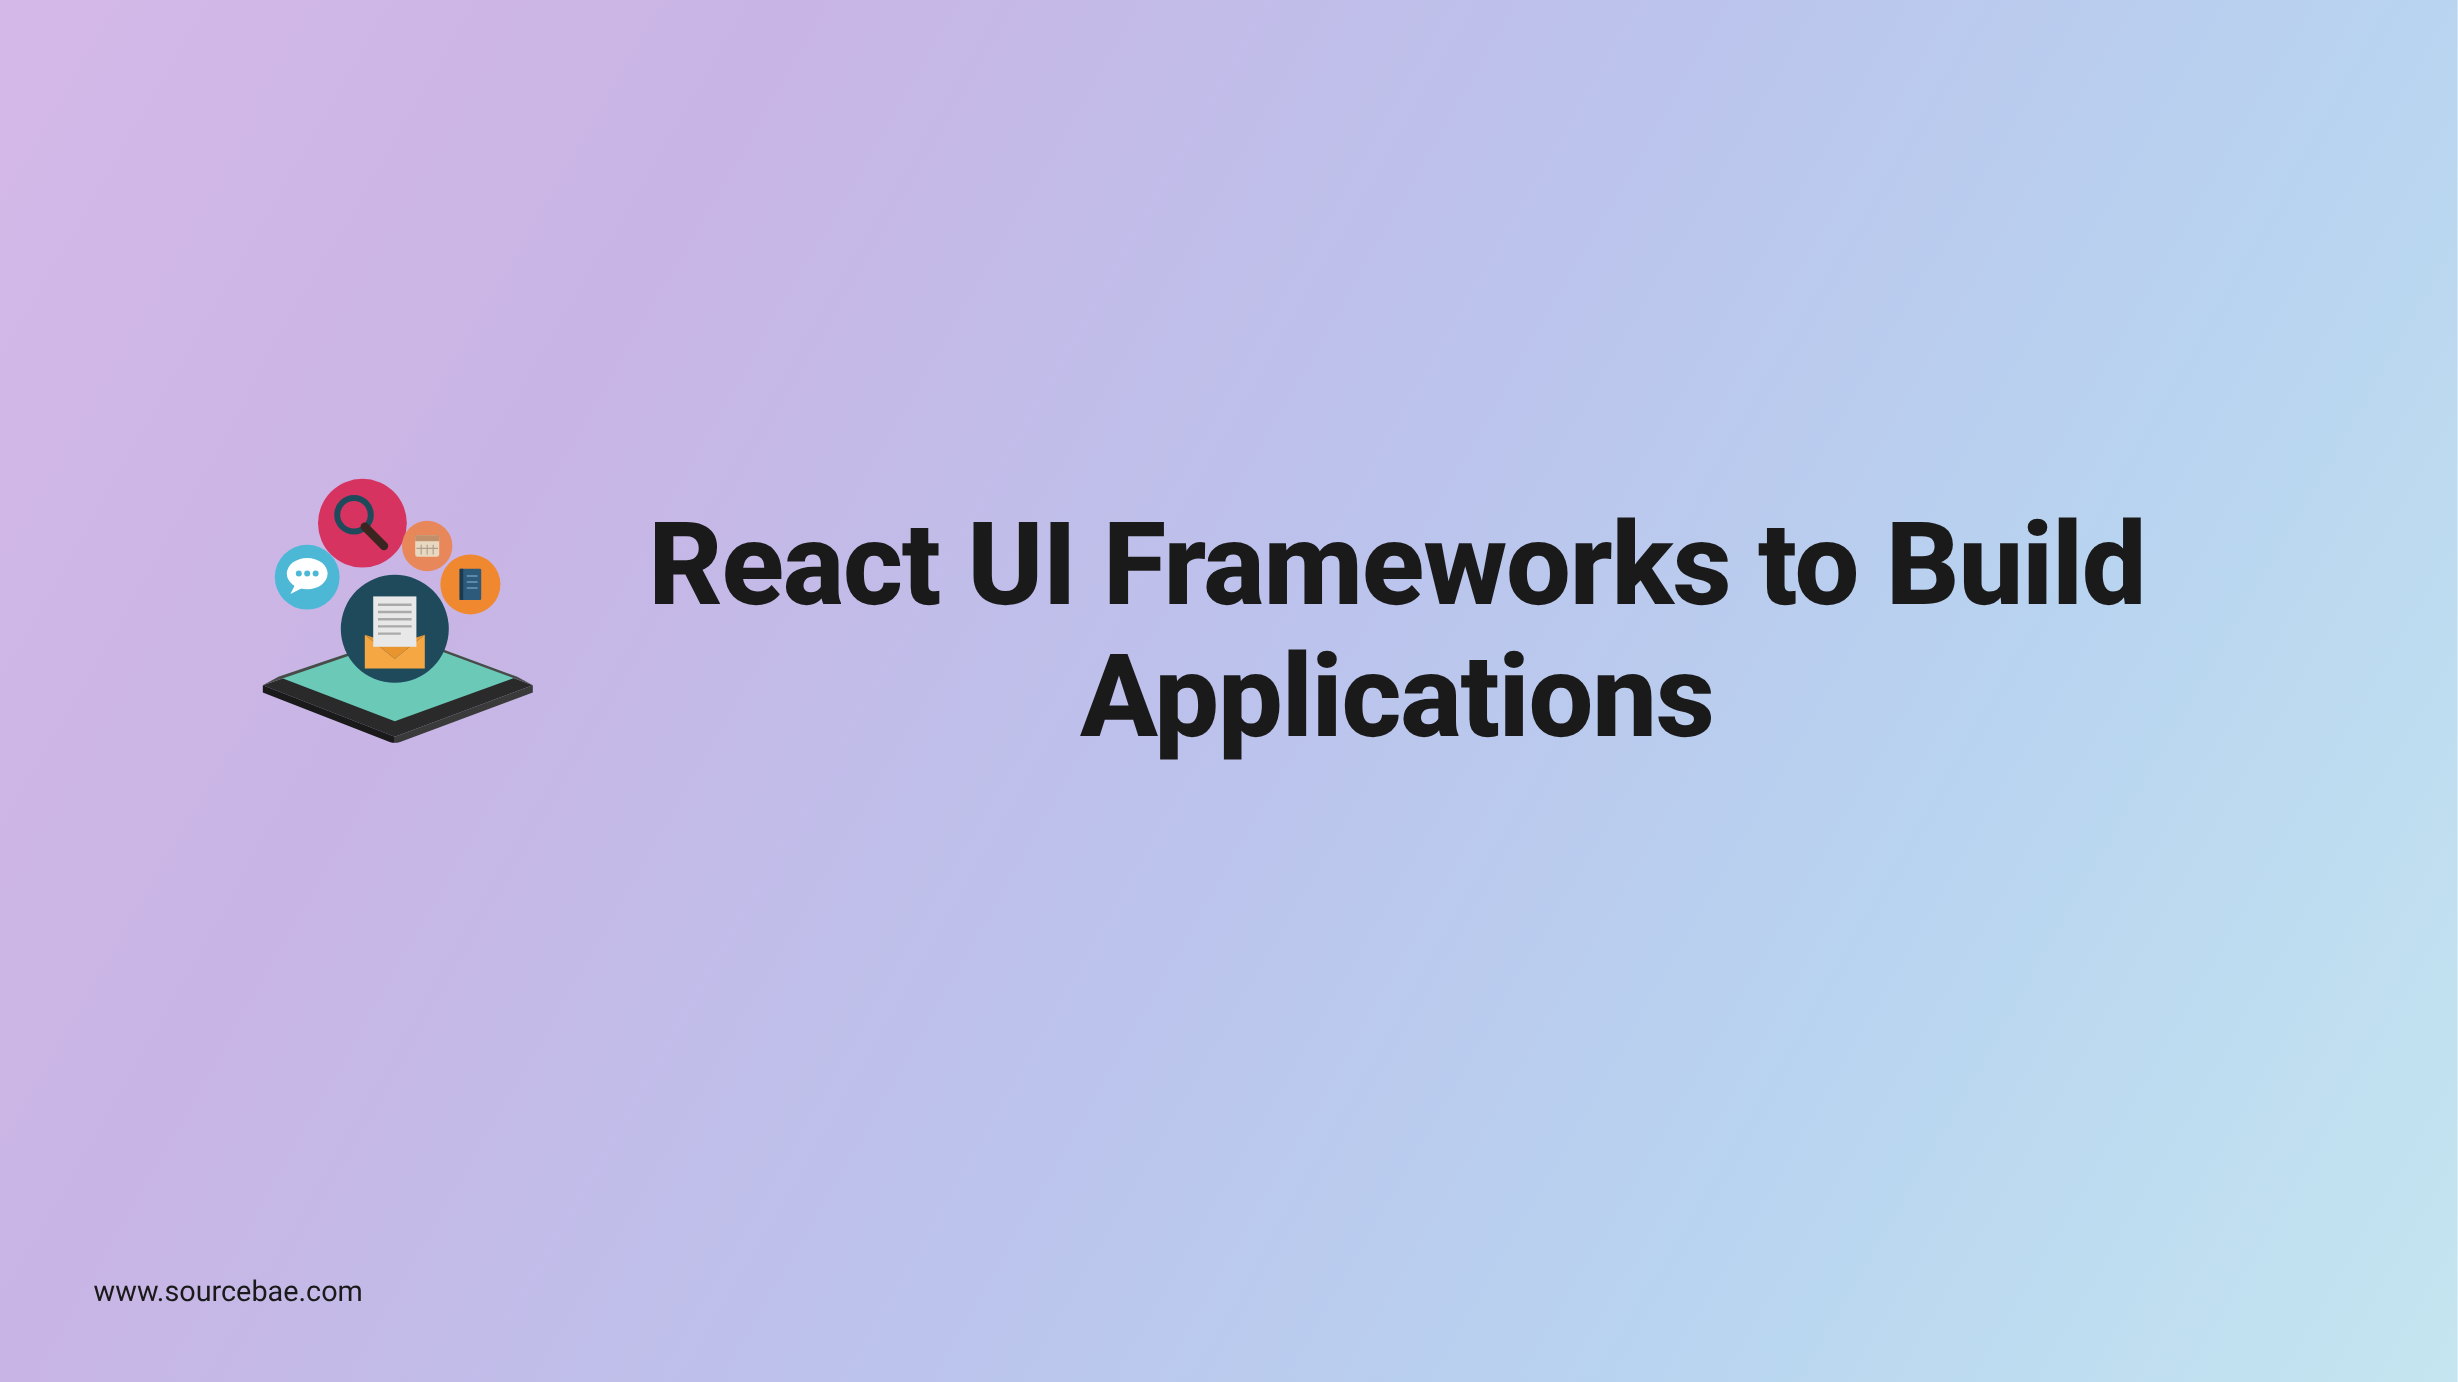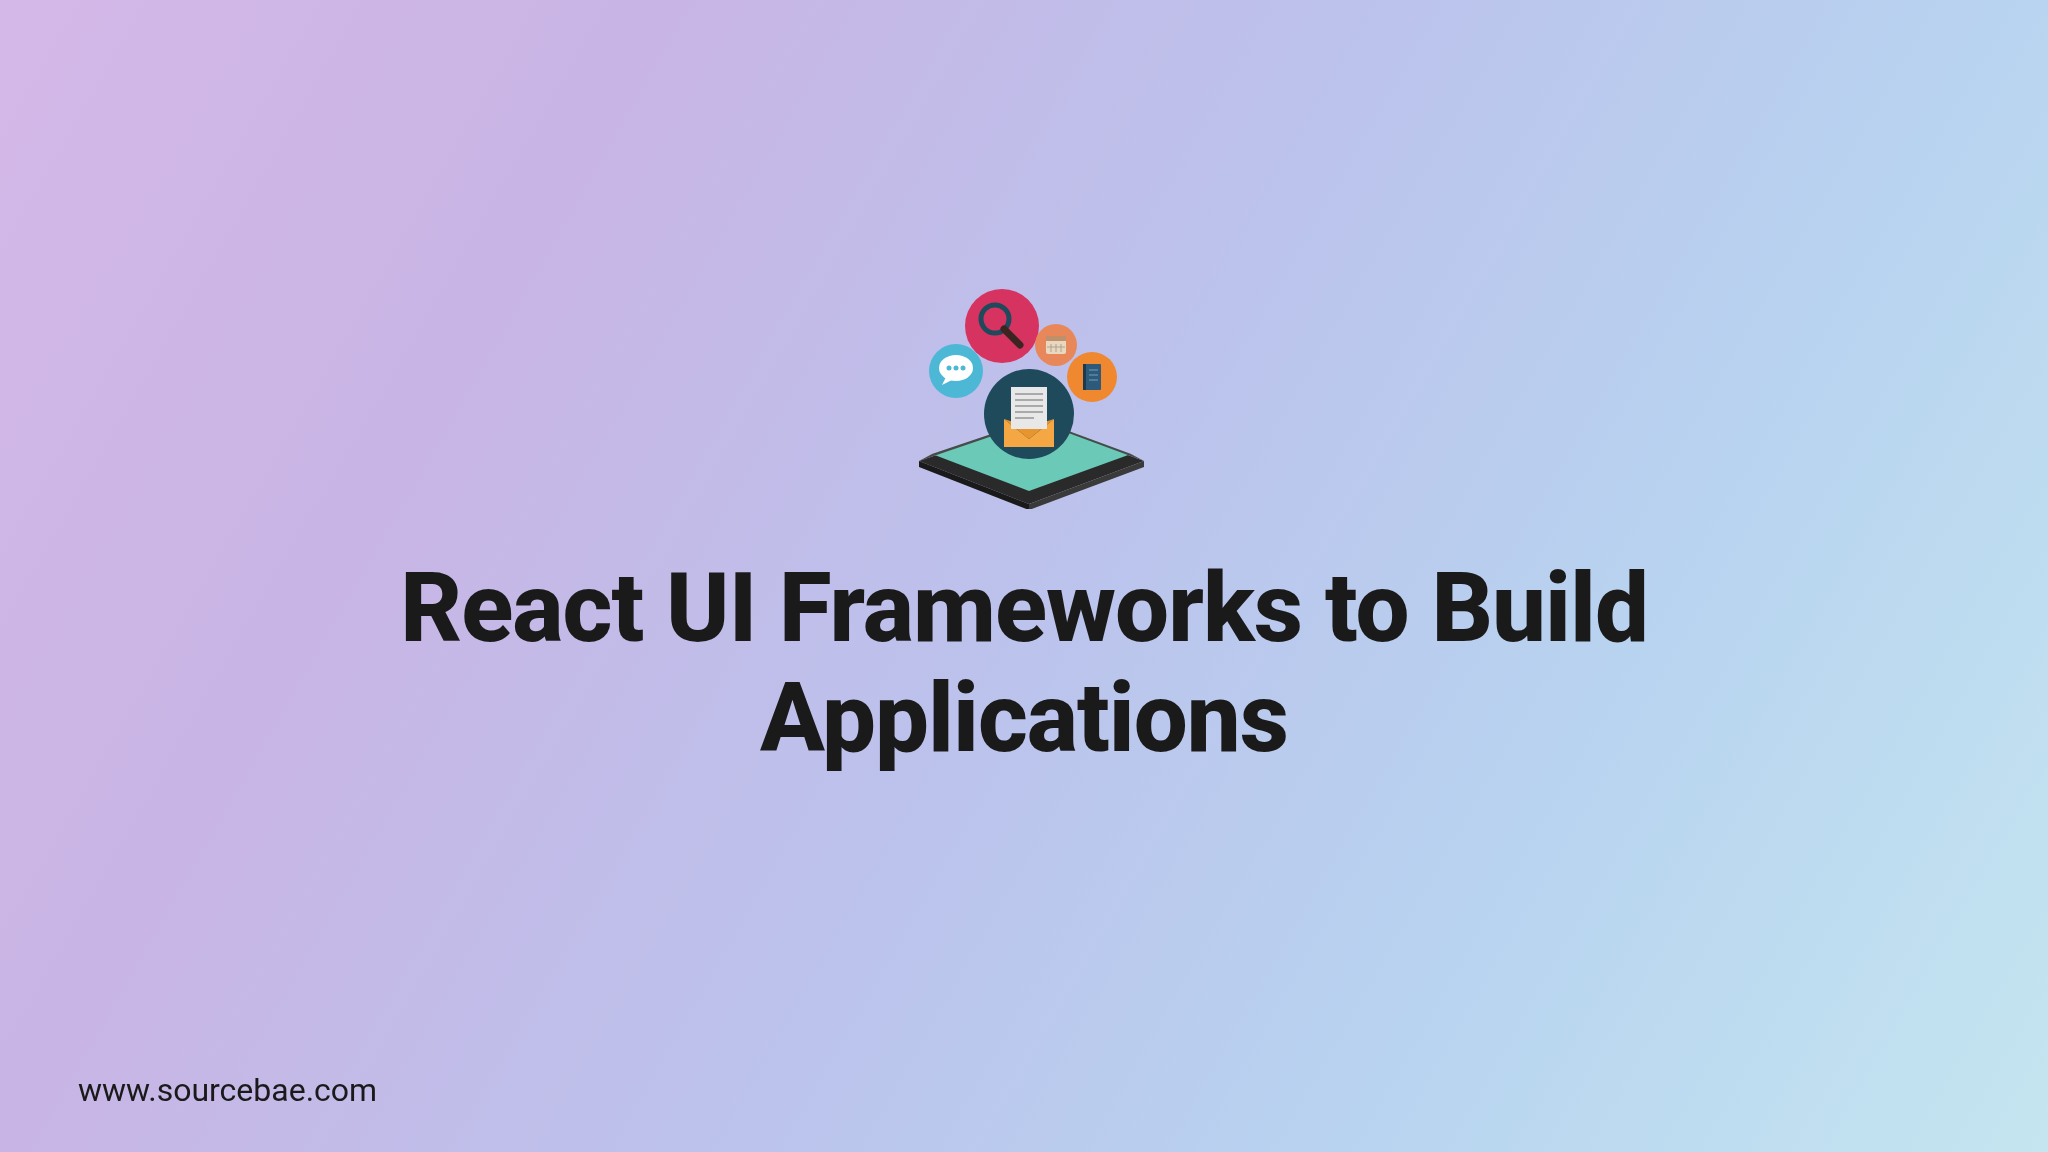--- a/index.html
+++ b/index.html
@@ -14,21 +14,21 @@
       background: linear-gradient(120deg, #d4b8e8 0%, #c8b5e5 25%, #bcc2ec 50%, #b8d4f0 75%, #c5e5f0 100%);
       font-family: -apple-system, BlinkMacSystemFont, 'Segoe UI', Roboto, Helvetica, Arial, sans-serif;
       position: relative;
       overflow: hidden;
     }
     
     .main-container {
       width: 100%;
       height: 100%;
       display: flex;
-      flex-direction: column;
+      flex-direction: row;
       align-items: center;
       justify-content: center;
       padding-bottom: 100px;
     }
     
     .illustration {
       margin-bottom: 40px;
     }
     
     .title {
@@ -36,23 +36,23 @@
       font-weight: 800;
       color: #1a1a1a;
       text-align: center;
       line-height: 1.15;
       letter-spacing: -1px;
       max-width: 1400px;
     }
     
     .footer-url {
       position: absolute;
-      bottom: 43px;
+      bottom: 62px;
       left: 78px;
-      font-size: 32px;
+      font-size: 24px;
       color: #1a1a1a;
       font-weight: 400;
     }
   </style>
 </head>
 <body>
 
 <div class="main-container">
   <div class="illustration">
     <svg width="280" height="230" viewBox="0 0 280 230">

